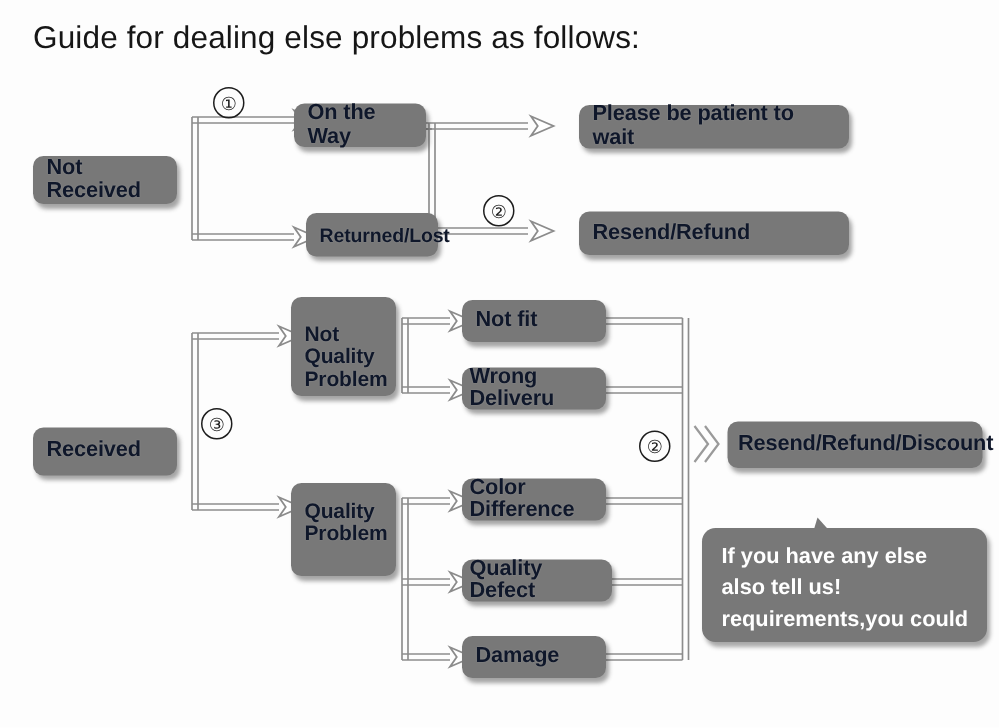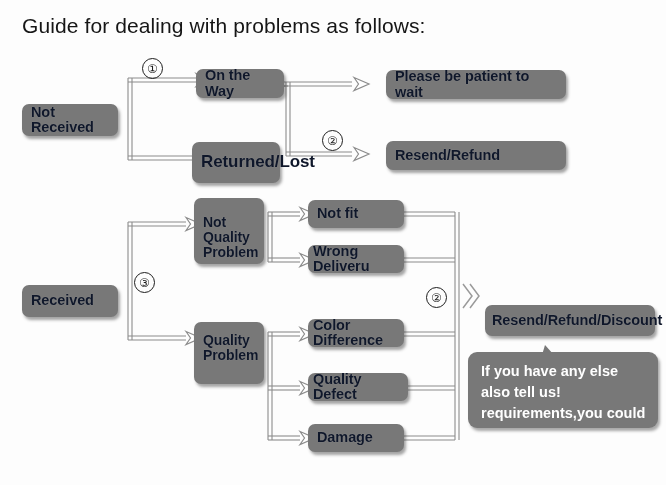--- a/index.html
+++ b/index.html
@@ -54,21 +54,21 @@
     padding:9px 12px 9px 13px;
     box-sizing:border-box;
   }
   .bubble span{display:block;white-space:nowrap;}
 </style>
 </head>
 <body>
 
 <div id="canvas">
 
-  <div class="title">Guide for dealing with problems as follows:</div>
+  <div class="title">Guide for dealing else problems as follows:</div>
 
   <svg id="svg-layer" viewBox="0 0 666 485" xmlns="http://www.w3.org/2000/svg">
     <defs>
       <g id="openarrow">
         <polygon points="0,-6.5 15,0 0,6.5 4.5,0" fill="#ffffff" stroke="#8c8c8c" stroke-width="1.2" stroke-linejoin="miter"></polygon>
       </g>
       <g id="chevron2">
         <polyline points="0,-12 9,0 0,12" fill="none" stroke="#9a9a9a" stroke-width="1.5"></polyline>
         <polyline points="7,-12 16,0 7,12" fill="none" stroke="#9a9a9a" stroke-width="1.5"></polyline>
       </g>
@@ -156,21 +156,21 @@
   </div>
 
   <div class="circled" style="left:142px;top:58px;">
     <span>①</span>
   </div>
 
   <div class="node" style="left:196px;top:69px;width:88px;height:29px;font-size:14.5px;">
     <span>On the Way</span>
   </div>
 
-  <div class="node" style="left:192px;top:142px;width:88px;height:41px;font-size:17px;">
+  <div class="node" style="left:204px;top:142px;width:88px;height:29px;font-size:13px;">
     <span>Returned/Lost</span>
   </div>
 
   <div class="node" style="left:386px;top:70px;width:180px;height:29px;font-size:14.5px;">
     <span>Please be patient to wait</span>
   </div>
 
   <div class="circled" style="left:322px;top:130px;">
     <span>②</span>
   </div>
@@ -215,21 +215,21 @@
   </div>
 
   <div class="node" style="left:308px;top:424px;width:96px;height:28px;font-size:14.5px;">
     <span>Damage</span>
   </div>
 
   <div class="circled" style="left:426px;top:287px;">
     <span>②</span>
   </div>
 
-  <div class="node" style="left:485px;top:281px;width:170px;height:31px;font-size:14.5px;padding:0 7px;margin-top:24px;">
+  <div class="node" style="left:485px;top:281px;width:170px;height:31px;font-size:14.5px;padding:0 7px;">
     <span>Resend/Refund/Discount</span>
   </div>
 
   <div class="bubble" style="left:468px;top:352px;width:190px;height:76px;">
     <span>If you have any else</span>
     <span>also tell us!</span>
     <span>requirements,you could</span>
   </div>
 
 </div>

